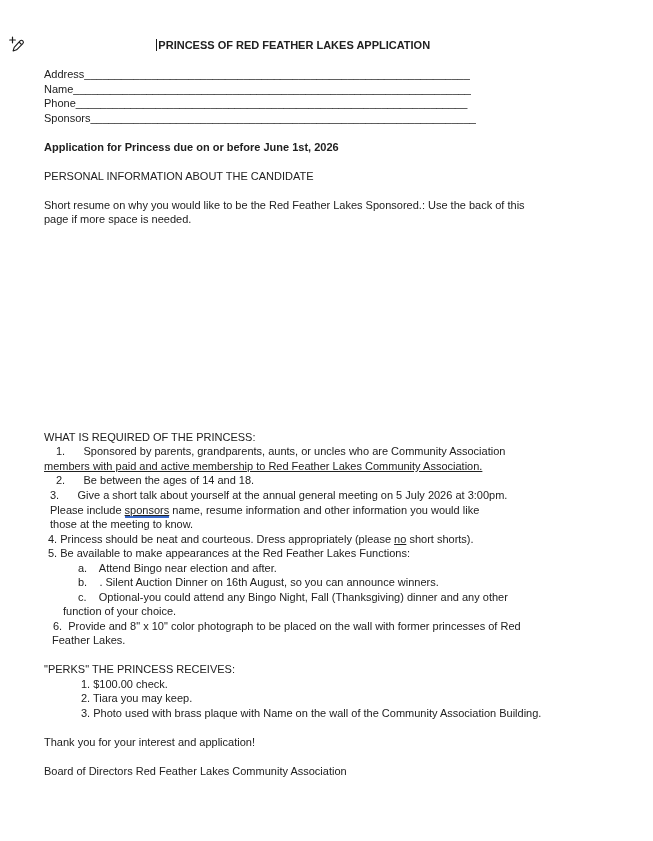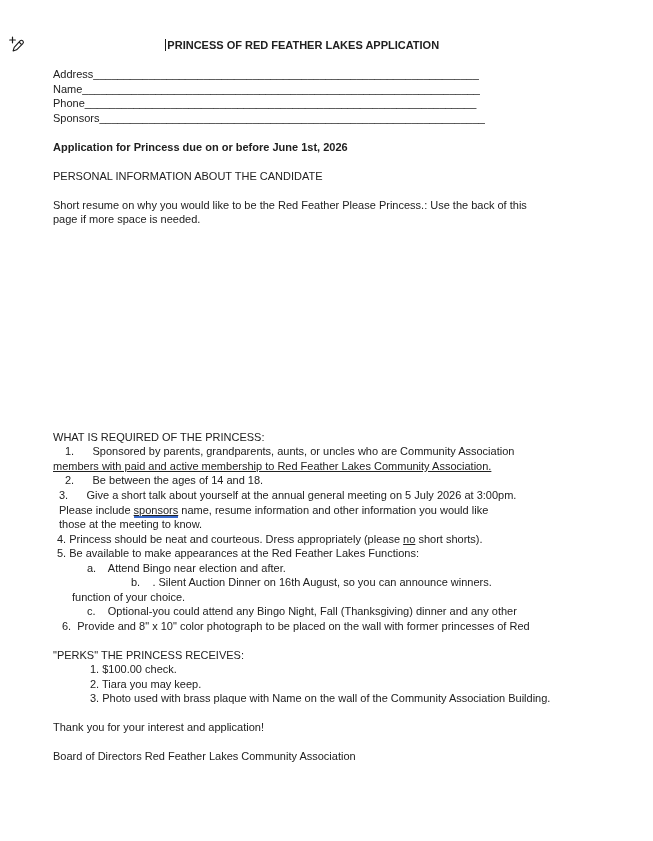--- a/index.html
+++ b/index.html
@@ -4,21 +4,21 @@
 <style>
   html,body { margin:0; padding:0; }
   body {
     width:653px; height:841px; background:#ffffff;
     font-family:"Liberation Sans", sans-serif;
     font-size:11px; color:#212121;
     overflow:hidden;
   }
   .page { position:relative; width:653px; height:841px; background:#ffffff; }
   .margin-icon { position:absolute; left:8px; top:36px; width:18px; height:18px; cursor:pointer; }
-  .doc { position:absolute; left:17px; top:38px; width:523px; }
+  .doc { position:absolute; left:8px; top:38px; width:523px; }
   .line { height:14.52px; line-height:14.52px; white-space:pre; font-size:11px; }
   .line.center { width:498px; margin-left:36px; text-align:center; }
   .seg-b  { font-weight:bold; }
   .seg-u  { text-decoration:underline; }
   .seg-blue { border-bottom:2.2px solid #3a6bcd; }
   .seg-ub { text-decoration:underline; border-bottom:2.2px solid #3a6bcd; }
   .caret {
     display:inline-block; width:1.5px; height:12px; background:#1a1a1a;
     vertical-align:-2px; margin-right:1px;
   }
@@ -39,21 +39,21 @@
       <div class="line">&nbsp;</div>
       <div class="line" style="padding-left: 36px;"><span>Address_______________________________________________________________</span></div>
       <div class="line" style="padding-left: 36px;"><span>Name_________________________________________________________________</span></div>
       <div class="line" style="padding-left: 36px;"><span>Phone________________________________________________________________</span></div>
       <div class="line" style="padding-left: 36px;"><span>Sponsors_______________________________________________________________</span></div>
       <div class="line">&nbsp;</div>
       <div class="line" style="padding-left: 36px;"><span class="seg-b">Application for Princess due on or before June 1st, 2026</span></div>
       <div class="line">&nbsp;</div>
       <div class="line" style="padding-left: 36px;"><span>PERSONAL INFORMATION ABOUT THE CANDIDATE</span></div>
       <div class="line">&nbsp;</div>
-      <div class="line" style="padding-left: 36px;"><span>Short resume on why you would like to be the Red Feather Please Princess.: Use the back of this</span></div>
+      <div class="line" style="padding-left: 36px;"><span>Short resume on why you would like to be the Red Feather Lakes Sponsored.: Use the back of this</span></div>
       <div class="line" style="padding-left: 36px;"><span>page if more space is needed.</span></div>
       <div class="line">&nbsp;</div>
       <div class="line">&nbsp;</div>
       <div class="line">&nbsp;</div>
       <div class="line">&nbsp;</div>
       <div class="line">&nbsp;</div>
       <div class="line">&nbsp;</div>
       <div class="line">&nbsp;</div>
       <div class="line">&nbsp;</div>
       <div class="line">&nbsp;</div>
@@ -65,24 +65,25 @@
       <div class="line" style="padding-left: 36px;"><span>WHAT IS REQUIRED OF THE PRINCESS:</span></div>
       <div class="line" style="padding-left: 48px;"><span>1.      Sponsored by parents, grandparents, aunts, or uncles who are Community Association</span></div>
       <div class="line" style="padding-left: 36px; text-decoration: underline;"><span>members with paid and active membership to Red Feather Lakes Community Association.</span></div>
       <div class="line" style="padding-left: 48px;"><span>2.      Be between the ages of 14 and 18.</span></div>
       <div class="line" style="padding-left: 42px;"><span>3.      Give a short talk about yourself at the annual general meeting on 5 July 2026 at 3:00pm.</span></div>
       <div class="line" style="padding-left: 42px;"><span>Please include </span><span class="seg-ub">sponsors</span><span> name, resume information and other information you would like</span></div>
       <div class="line" style="padding-left: 42px;"><span>those at the meeting to know.</span></div>
       <div class="line" style="padding-left: 40px;"><span>4. Princess should be neat and courteous. Dress appropriately (please </span><span class="seg-u">no</span><span> short shorts).</span></div>
       <div class="line" style="padding-left: 40px;"><span>5. Be available to make appearances at the Red Feather Lakes Functions:</span></div>
       <div class="line" style="padding-left: 70px;"><span>a.    Attend Bingo near election and after.</span></div>
-      <div class="line" style="padding-left: 70px; margin-left: 44px;"><span>b.    . Silent Auction Dinner on 16th August, so you can announce winners.</span></div>
+      <div class="line" style="padding-left: 70px;"><span>b.    . Silent Auction Dinner on 16th August, so you can announce winners.</span></div>
+      <div class="line" style="padding-left: 70px;"><span>c.    Optional-you could attend any Bingo Night, Fall (Thanksgiving) dinner and any other</span></div>
       <div class="line" style="padding-left: 55px;"><span>function of your choice.</span></div>
-      <div class="line" style="padding-left: 70px;"><span>c.    Optional-you could attend any Bingo Night, Fall (Thanksgiving) dinner and any other</span></div>
       <div class="line" style="padding-left: 45px;"><span>6.  Provide and 8" x 10" color photograph to be placed on the wall with former princesses of Red</span></div>
+      <div class="line" style="padding-left: 44px;"><span>Feather Lakes.</span></div>
       <div class="line">&nbsp;</div>
       <div class="line" style="padding-left: 36px;"><span>"PERKS" THE PRINCESS RECEIVES:</span></div>
       <div class="line" style="padding-left: 73px;"><span>1. $100.00 check.</span></div>
       <div class="line" style="padding-left: 73px;"><span>2. Tiara you may keep.</span></div>
       <div class="line" style="padding-left: 73px;"><span>3. Photo used with brass plaque with Name on the wall of the Community Association Building.</span></div>
       <div class="line">&nbsp;</div>
       <div class="line" style="padding-left: 36px;"><span>Thank you for your interest and application!</span></div>
       <div class="line">&nbsp;</div>
       <div class="line" style="padding-left: 36px;"><span>Board of Directors Red Feather Lakes Community Association</span></div>
     </div>

